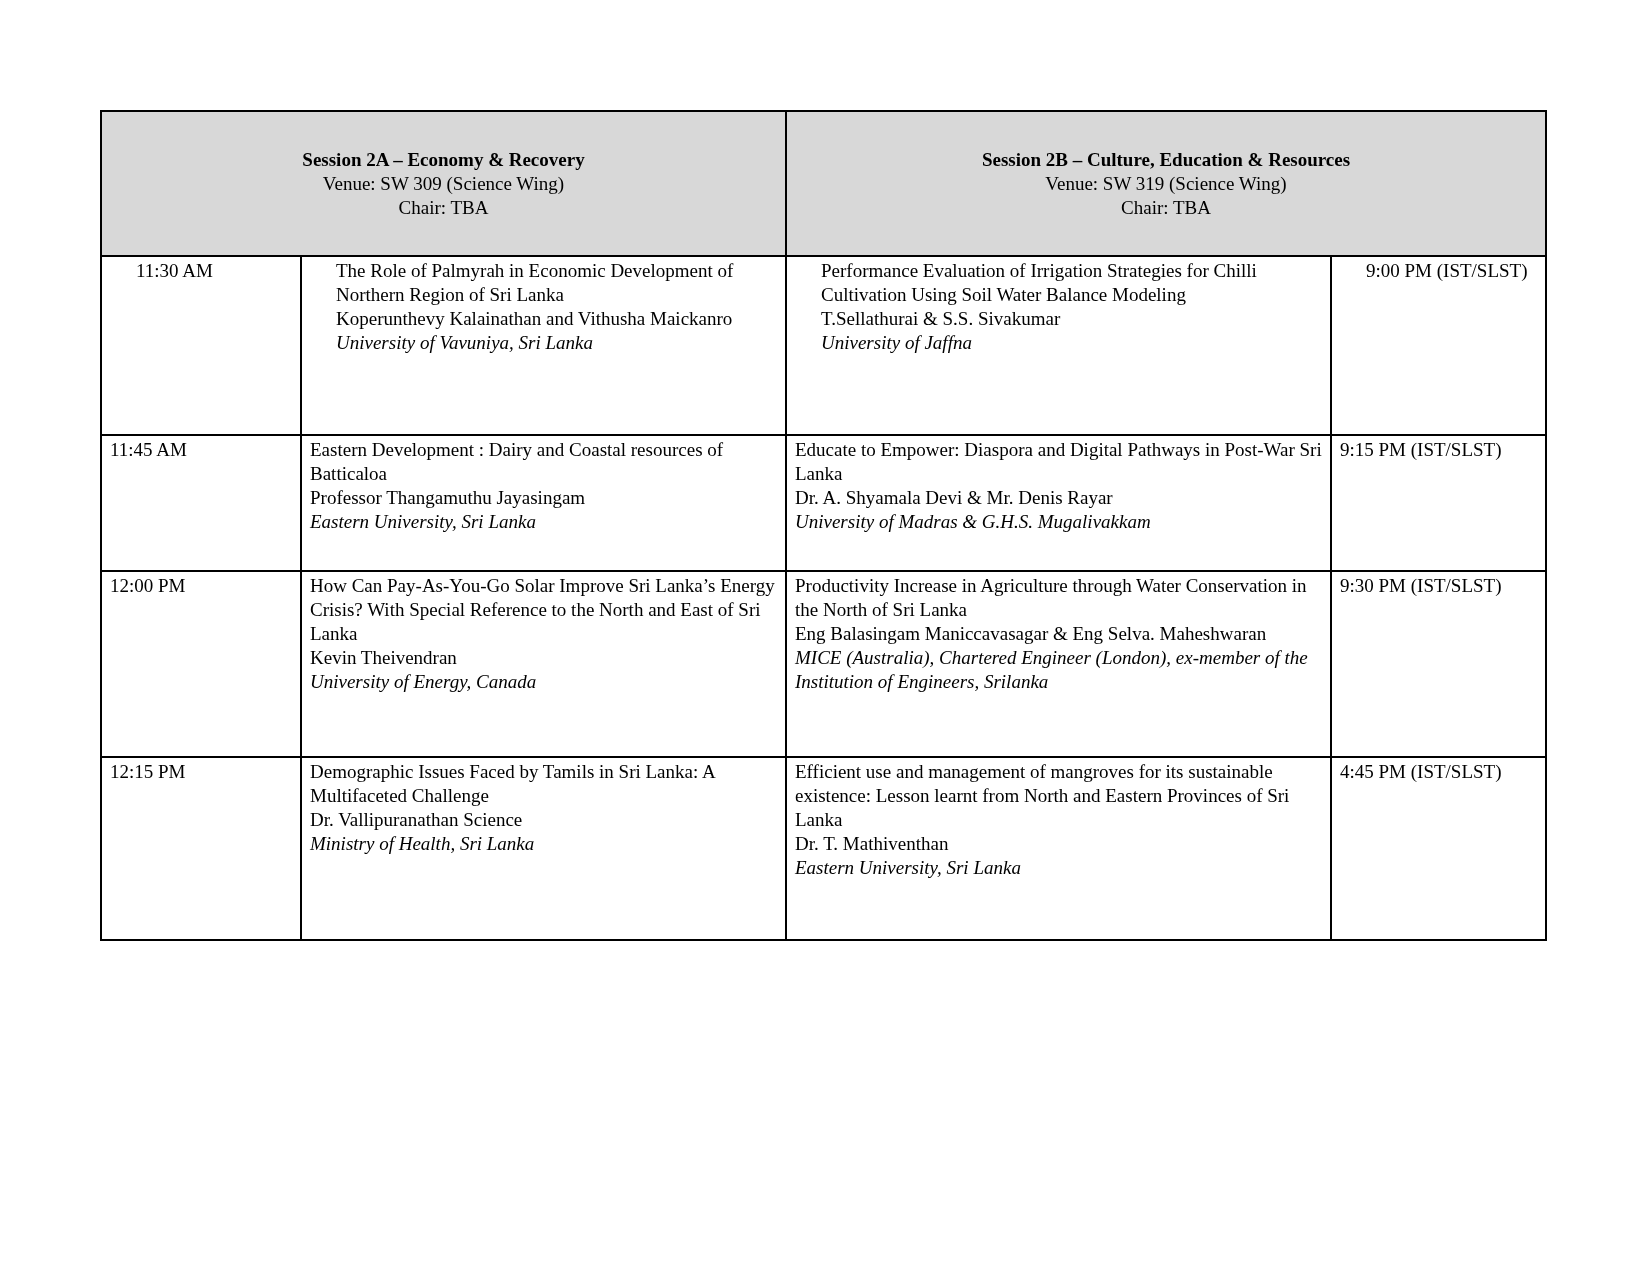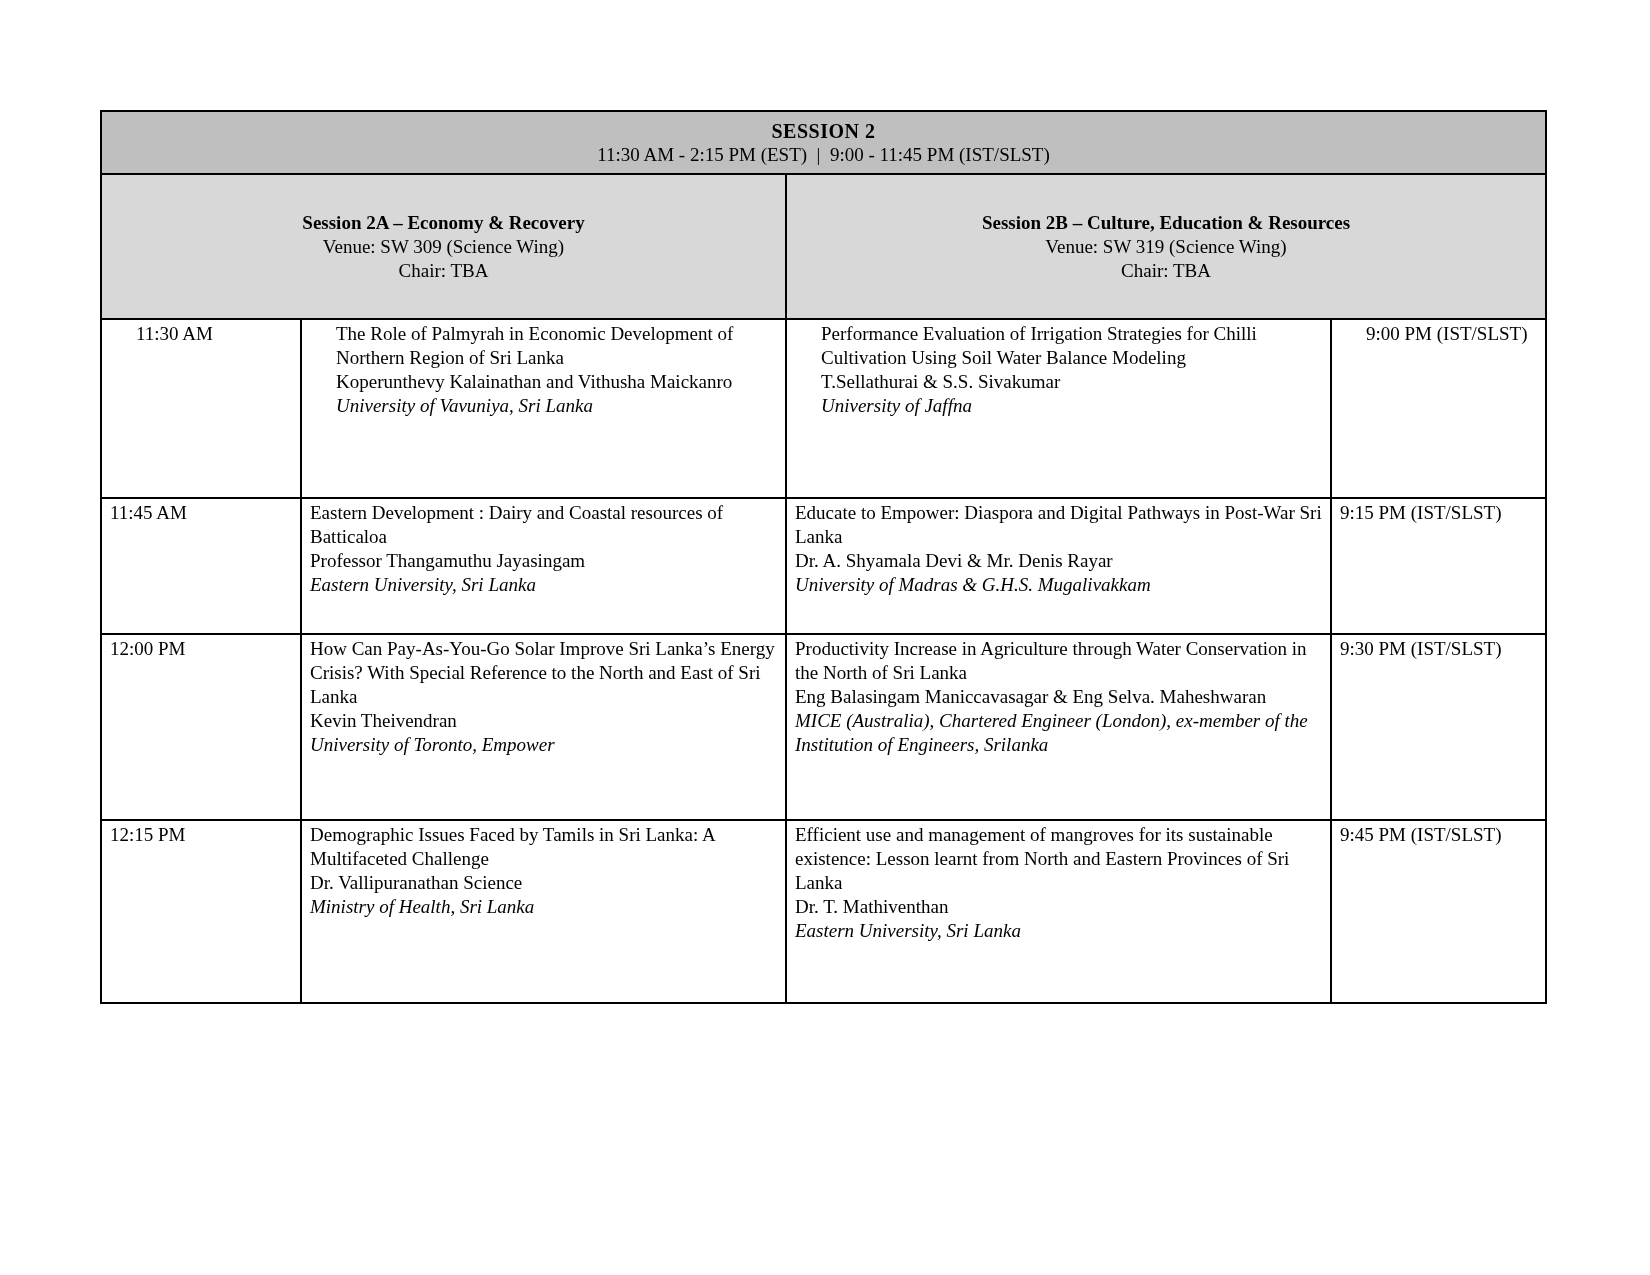--- a/index.html
+++ b/index.html
@@ -76,26 +76,20 @@
 <div class="page">
   <table class="schedule">
     <colgroup>
       <col style="width:200px">
       <col style="width:485px">
       <col style="width:545px">
       <col style="width:215px">
     </colgroup>
 
     <tbody>
-        <tr class="banner-row">
-      <td colspan="4">
-        <div class="banner-title">SESSION 2</div>
-        <div class="banner-times">11:30 AM - 2:15 PM (EST)  |  9:00 - 11:45 PM (IST/SLST)</div>
-      </td>
-    </tr>
 
     <tr class="session-row">
       <td colspan="2">
         <div class="session-title">Session 2A – Economy &amp; Recovery</div>
         <div class="session-venue">Venue: SW 309 (Science Wing)</div>
         <div class="session-chair">Chair: TBA</div>
       </td>
       <td colspan="2">
         <div class="session-title">Session 2B – Culture, Education &amp; Resources</div>
         <div class="session-venue">Venue: SW 319 (Science Wing)</div>
@@ -131,21 +125,21 @@
         <div class="paper-affiliation">University of Madras &amp; G.H.S. Mugalivakkam</div>
       </td>
       <td class="time-cell">9:15 PM (IST/SLST)</td>
     </tr>
 
     <tr class="r3">
       <td class="time-cell">12:00 PM</td>
       <td>
         <span class="paper-title">How Can Pay-As-You-Go Solar Improve Sri Lanka’s Energy Crisis? With Special Reference to the North and East of Sri Lanka</span>
         <div class="paper-authors">Kevin Theivendran</div>
-        <div class="paper-affiliation">University of Toronto, Empower</div>
+        <div class="paper-affiliation">University of Energy, Canada</div>
       </td>
       <td>
         <span class="paper-title">Productivity Increase in Agriculture through Water Conservation in the North of Sri Lanka</span>
         <div class="paper-authors">Eng Balasingam Maniccavasagar &amp; Eng Selva. Maheshwaran</div>
         <div class="paper-affiliation">MICE (Australia), Chartered Engineer (London), ex-member of the Institution of Engineers, Srilanka</div>
       </td>
       <td class="time-cell">9:30 PM (IST/SLST)</td>
     </tr>
 
     <tr class="r4">
@@ -153,17 +147,17 @@
       <td>
         <span class="paper-title">Demographic Issues Faced by Tamils in Sri Lanka: A Multifaceted Challenge</span>
         <div class="paper-authors">Dr. Vallipuranathan Science</div>
         <div class="paper-affiliation">Ministry of Health, Sri Lanka</div>
       </td>
       <td>
         <span class="paper-title">Efficient use and management of mangroves for its sustainable existence: Lesson learnt from North and Eastern Provinces of Sri Lanka</span>
         <div class="paper-authors">Dr. T. Mathiventhan</div>
         <div class="paper-affiliation">Eastern University, Sri Lanka</div>
       </td>
-      <td class="time-cell">9:45 PM (IST/SLST)</td>
+      <td class="time-cell">4:45 PM (IST/SLST)</td>
     </tr>
   </tbody>
     </table>
 </div>
 
 </body></html>

